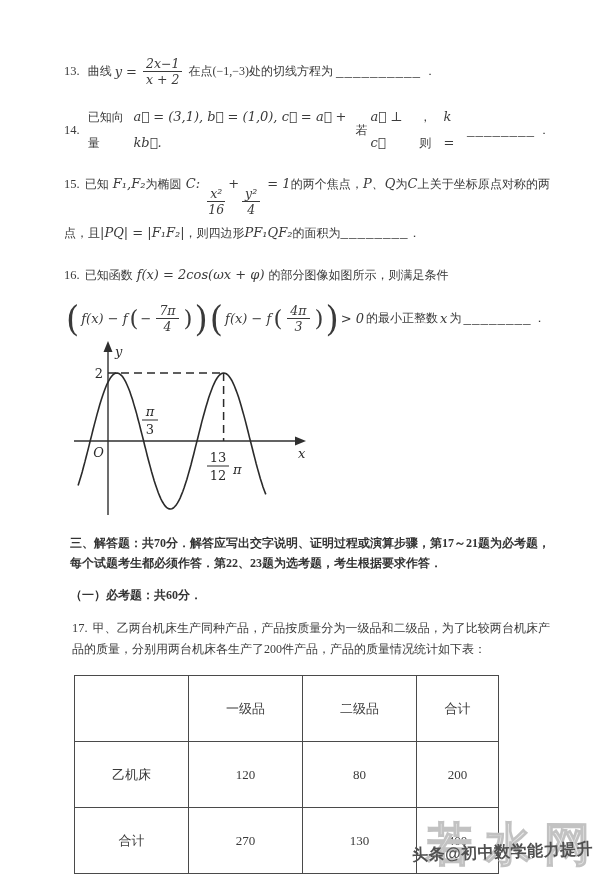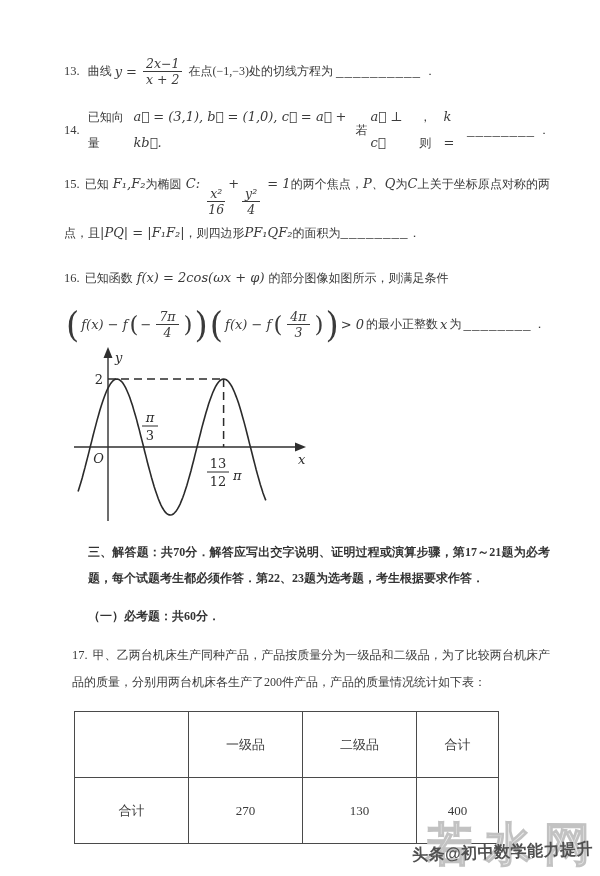--- a/index.html
+++ b/index.html
@@ -15,28 +15,28 @@
   
   .frac{display:inline-flex;flex-direction:column;text-align:center;line-height:1.2;
         vertical-align:middle;margin:0 3px;font-size:12.5px;}
   .frac .num{border-bottom:1px solid #3a3a3a;padding:0 3px;display:block;}
   .frac .den{display:block;}
   .inline-frac{vertical-align:-10px;}
   
   .qrow{display:flex;align-items:center;gap:3px;}
   .q13row{margin-top:0;height:42px;}
   .q14row{margin-top:12px;line-height:26px;}
-  .para{line-height:26px;text-align:justify;}
+  .para{line-height:20px;text-align:justify;}
   .q15para{margin-top:12px;line-height:30px;text-indent:0;}
   .q16para{margin-top:8px;}
   .formula-row{display:flex;align-items:center;gap:2px;margin:8px 0 2px 2px;}
   .bp{font-size:34px;font-weight:300;font-family:"DejaVu Serif",serif;line-height:1;
       transform:scaleY(1.05);}
   .ip{font-size:23px;font-weight:300;font-family:"DejaVu Serif",serif;line-height:1;}
-  .bold-para{font-weight:bold;color:#333;margin-left:24px;}
+  .bold-para{font-weight:bold;color:#333;margin-left:6px;}
   .sec3{margin-top:14px;}
   .sec3sub{margin-top:2px;}
   .q17para{margin-top:8px;margin-left:8px;}
   
   .graph-wrap{margin:4px 0 2px 4px;}
   .axis{stroke:#2f2f2f;stroke-width:1.4;}
   .curve{stroke:#2b2b2b;stroke-width:1.6;fill:none;}
   .dash{stroke:#2b2b2b;stroke-width:1.5;stroke-dasharray:8 5;fill:none;}
   .glabel{font-family:"DejaVu Serif",serif;font-size:13px;fill:#2b2b2b;}
   .gital{font-style:italic;}
@@ -158,20 +158,26 @@
         <col style="width:82px">
       </colgroup>
     <tbody>
         <tr>
       <td></td>
       <td>一级品</td>
       <td>二级品</td>
       <td>合计</td>
     </tr>
     <tr>
+      <td>乙机床</td>
+      <td>120</td>
+      <td>80</td>
+      <td>200</td>
+    </tr>
+    <tr>
       <td>合计</td>
       <td>270</td>
       <td>130</td>
       <td>400</td>
     </tr>
   </tbody>
     </table>
 
 </div>
 

